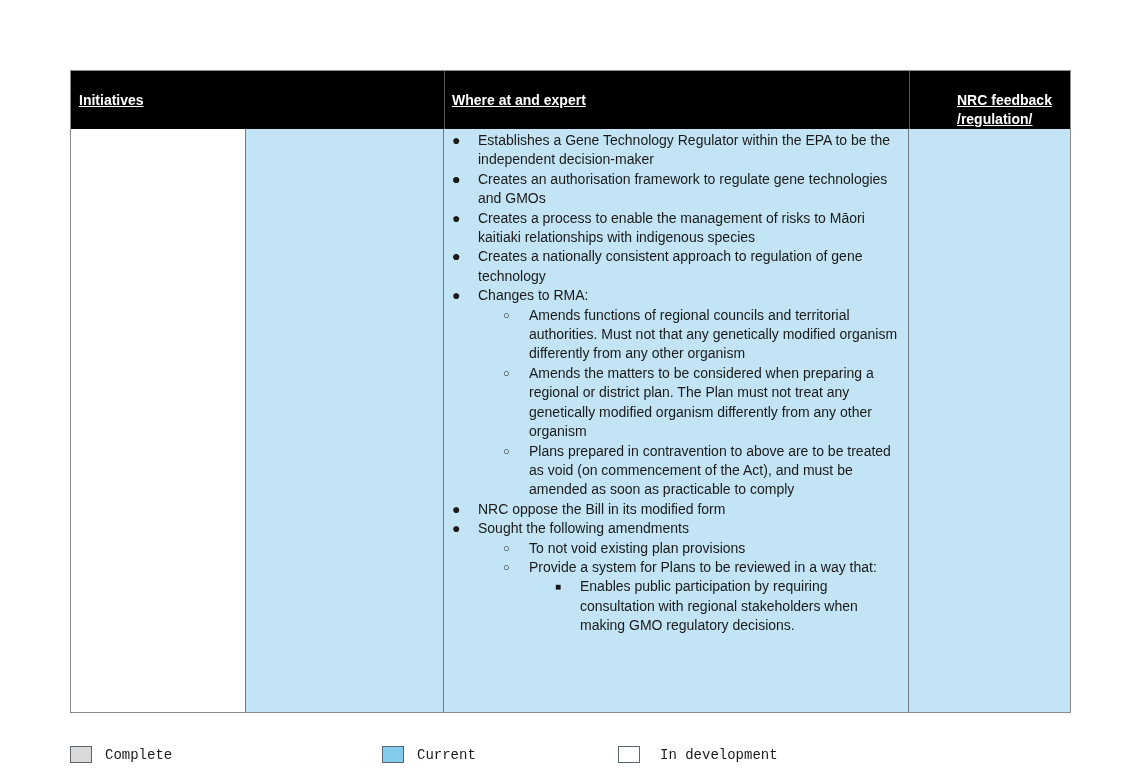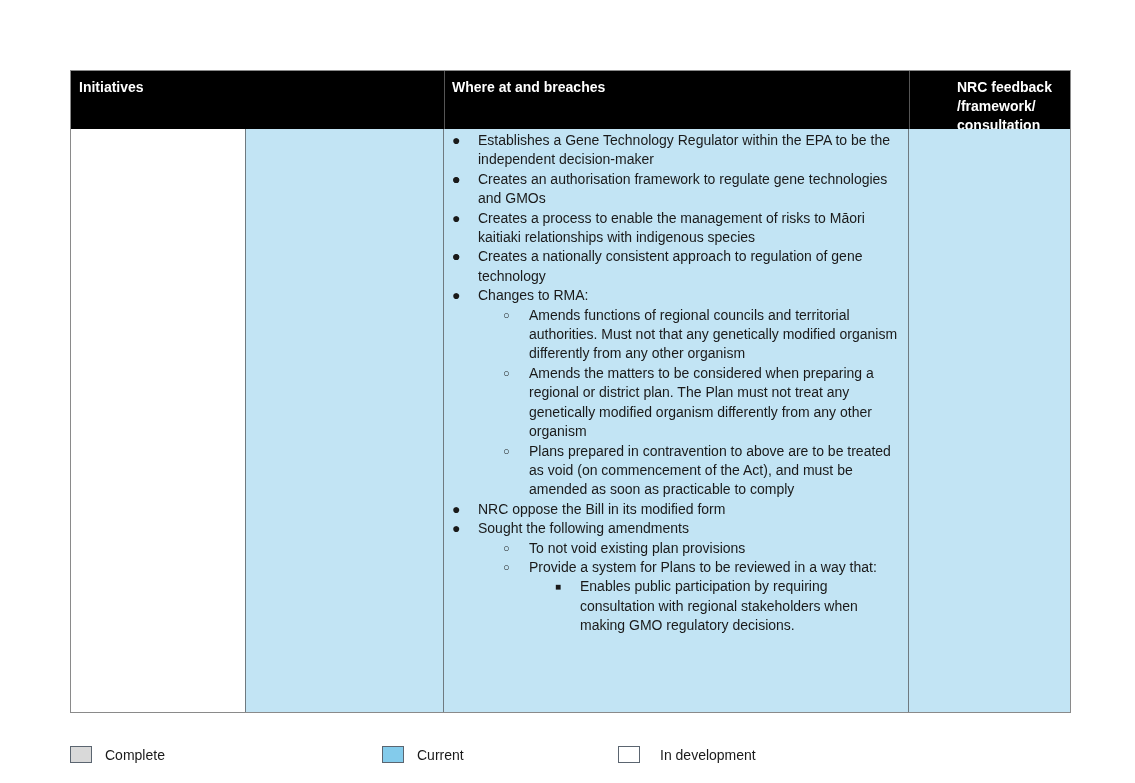--- a/index.html
+++ b/index.html
@@ -2,52 +2,52 @@
 <html><head>
 <meta charset="utf-8">
 <style>
   html, body { margin: 0; padding: 0; background: #ffffff; }
   body { width: 1135px; height: 783px; position: relative; overflow: hidden;
          font-family: "Liberation Sans", "DejaVu Sans", sans-serif; color: #1a1a1a; }
   .tbl { position: absolute; left: 70px; top: 70px; width: 1001px; height: 643px;
          border: 1px solid #8a8a8a; box-sizing: border-box; }
   .hdr { position: absolute; left: 0; top: 0; width: 100%; height: 58px; background: #000; }
   .hdr-cell { position: absolute; top: 0; height: 58px; color: #fff; font-weight: bold;
-              font-size: 14px; line-height: 19px; padding: 7px 8px; box-sizing: border-box; }
+              font-size: 14px; line-height: 19px; padding: 20px 8px; box-sizing: border-box; text-decoration: underline; }
   .hdr-sep { position: absolute; top: 0; width: 1px; height: 58px; background: #555; }
   .col { position: absolute; top: 58px; bottom: 0; box-sizing: border-box; }
   .c1 { left: 0; width: 175px; background: #ffffff; border-right: 1px solid #6f7a80; }
   .c2 { left: 175px; width: 198px; background: #c2e4f4; border-right: 1px solid #6f7a80; }
   .c3 { left: 373px; width: 465px; background: #c2e4f4; border-right: 1px solid #6f7a80; }
   .c4 { left: 838px; width: 161px; background: #c2e4f4; }
   ul { margin: 0; padding: 0; list-style: none; }
   .details { position: absolute; left: 0; top: 2px; width: 100%;
              font-size: 14px; line-height: 19.4px; }
   .l1 > li { position: relative; padding-left: 34px; padding-right: 8px; }
   .l1 > li > .b { position: absolute; left: 8px; top: 0; font-size: 14px; }
   .l2 > li { position: relative; padding-left: 51px; }
   .l2 > li > .b { position: absolute; left: 25px; top: 0; font-size: 11px; }
   .l3 > li { position: relative; padding-left: 51px; }
   .l3 > li > .b { position: absolute; left: 26px; top: 0; font-size: 10px; }
-  .legend { position: absolute; top: 746px; left: 0; width: 100%; height: 22px; font-size: 14px; }
+  .legend { position: absolute; top: 746px; left: 0; width: 100%; height: 22px; font-size: 14px; font-family: Liberation Mono, monospace; }
   .leg-item { position: absolute; top: 0; display: flex; align-items: center; }
   .sw { width: 22px; height: 17px; border: 1.5px solid #5b6570; box-sizing: border-box; margin-right: 13px; }
 </style>
 </head>
 <body>
 
 <div class="tbl">
   <div class="hdr">
     <div class="hdr-cell" style="left:0;width:373px;">Initiatives</div>
     <div class="hdr-sep" style="left:373px;"></div>
-    <div class="hdr-cell" style="left:373px;width:465px;">Where at and breaches</div>
+    <div class="hdr-cell" style="left:373px;width:465px;">Where at and expert</div>
     <div class="hdr-sep" style="left:838px;"></div>
     <div class="hdr-cell" style="left:838px;width:161px;margin-left:40px;">
       <div>NRC feedback</div>
-      <div>/framework/</div>
+      <div>/regulation/</div>
       <div>consultation</div>
     </div>
   </div>
 
   <div class="col c1"></div>
   <div class="col c2"></div>
   <div class="col c3">
     <ul class="details l1">
       <li><span class="b">●</span><span>Establishes a Gene Technology Regulator within the EPA to be the independent decision-maker</span></li>
       <li><span class="b">●</span></li>

